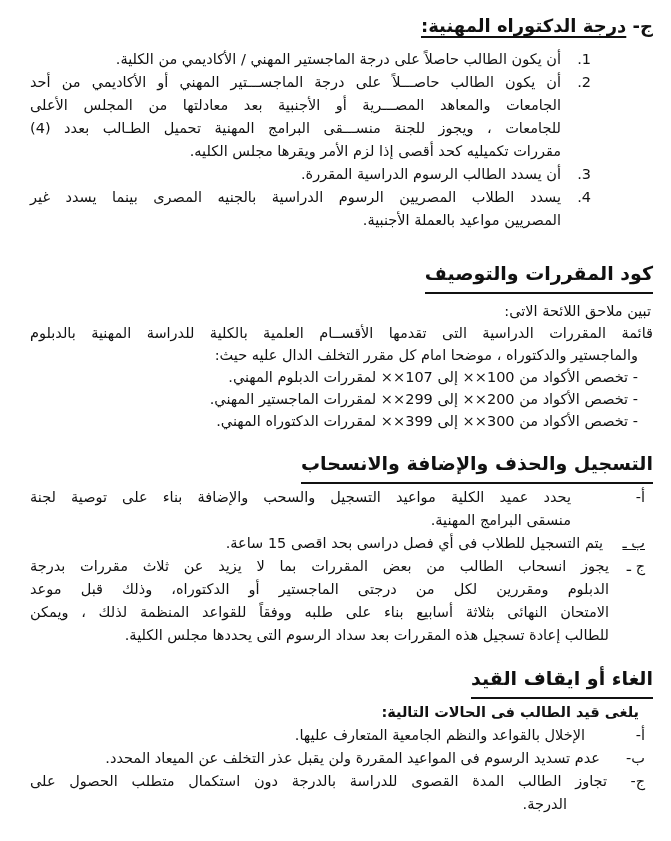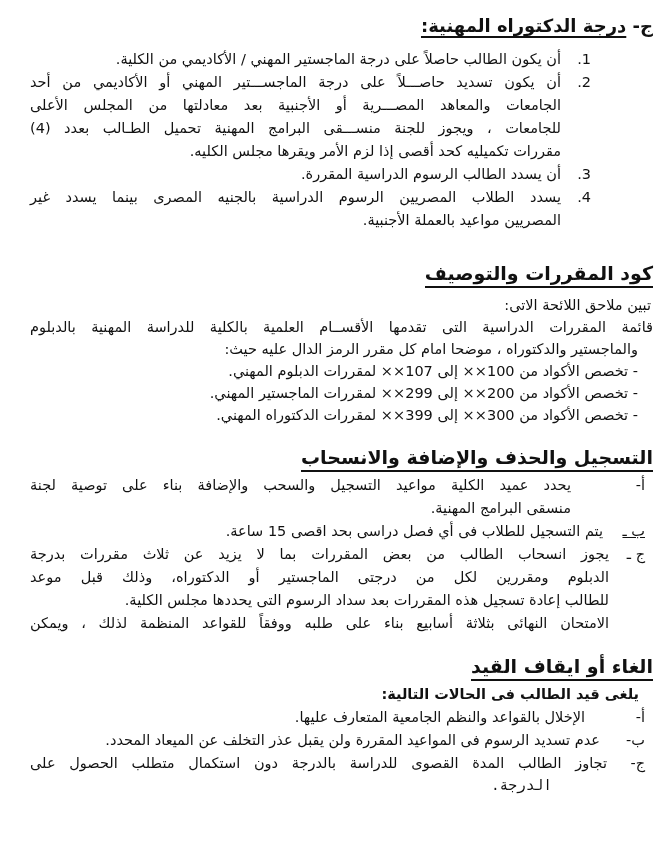--- a/index.html
+++ b/index.html
@@ -8,21 +8,21 @@
     background:#ffffff;color:#111111;
     padding:14px 18px 0 30px;
     font-family:"DejaVu Sans",sans-serif;
     font-size:14.5px;line-height:23px;
     direction:rtl;overflow:hidden;
   }
   
   .h1{font-weight:bold;font-size:18px;line-height:24px;margin-bottom:10px;}
   .h1 .u{text-decoration:underline;text-decoration-thickness:1.5px;text-underline-offset:4px;}
   .hbig{font-weight:bold;font-size:19px;line-height:30px;}
-  .hbig .u{border-bottom:2px solid #111;padding-bottom:1px;display:inline-block;line-height:24px;}
+  .hbig .u{border-bottom:2px solid #111;padding-bottom:7px;display:inline-block;line-height:24px;}
   .h2{margin-top:26px;margin-bottom:6px;}
   .h3{margin-top:16px;margin-bottom:2px;}
   .h4{margin-top:16px;margin-bottom:2px;}
   
   .li{display:flex;align-items:flex-start;}
   .marker{flex:none;text-align:right;white-space:nowrap;}
   .txt{flex:1;min-width:0;}
   .ln{text-align:right;}
   .j{text-align:justify;text-align-last:justify;}
   
@@ -35,42 +35,42 @@
   
   .letlist{margin-right:8px;}
   .mk-a3{min-width:74px;}
   .mk-b3{min-width:42px;text-decoration:underline;}
   .mk-j3{min-width:36px;}
   
   .intro{font-weight:bold;margin-right:14px;}
   .mk-a4{min-width:60px;}
   .mk-b4{min-width:45px;}
   .mk-j4{min-width:38px;}
-  .ind-55{margin-right:55px;font-family:Liberation Mono, monospace;}
+  .ind-55{margin-right:40px;}
 </style>
 </head>
 <body>
 
 <div class="page">
 
   <div class="h1">
     <span>ج- </span><span class="u">درجة الدكتوراه المهنية:</span>
   </div>
 
   <div class="numlist">
     <div class="li">
       <span class="marker">1.</span>
       <div class="txt">
         <div class="ln">أن يكون الطالب حاصلاً على درجة الماجستير المهني / الأكاديمي من الكلية.</div>
       </div>
     </div>
     <div class="li">
       <span class="marker">2.</span>
       <div class="txt">
-        <div class="ln j">أن يكون تسديد حاصـــلاً على درجة الماجســـتير المهني أو الأكاديمي من أحد</div>
+        <div class="ln j">أن يكون الطالب حاصـــلاً على درجة الماجســـتير المهني أو الأكاديمي من أحد</div>
         <div class="ln j">الجامعات والمعاهد المصـــرية أو الأجنبية بعد معادلتها من المجلس الأعلى</div>
         <div class="ln j">للجامعات ، ويجوز للجنة منســـقى البرامج المهنية تحميل الطـالب بعدد (4)</div>
         <div class="ln">مقررات تكميليه كحد أقصى إذا لزم الأمر ويقرها مجلس الكليه.</div>
       </div>
     </div>
     <div class="li">
       <span class="marker">3.</span>
       <div class="txt">
         <div class="ln">أن يسدد الطالب الرسوم الدراسية المقررة.</div>
       </div>
@@ -82,21 +82,21 @@
         <div class="ln">المصريين مواعيد بالعملة الأجنبية.</div>
       </div>
     </div>
   </div>
 
   <div class="hbig h2">
     <span class="u">كود المقررات والتوصيف</span>
   </div>
   <div class="ln s2line ind-2">تبين ملاحق  اللائحة الاتى:</div>
   <div class="ln s2line j">قائمة المقررات الدراسية التى تقدمها الأقســام العلمية بالكلية للدراسة المهنية بالدبلوم</div>
-  <div class="ln s2line ind-15">والماجستير والدكتوراه ، موضحا امام كل مقرر الرمز الدال عليه حيث:</div>
+  <div class="ln s2line ind-15">والماجستير والدكتوراه ، موضحا امام كل مقرر التخلف الدال عليه حيث:</div>
   <div class="ln s2line ind-15">- تخصص الأكواد من  100×× إلى 107×× لمقررات الدبلوم المهني.</div>
   <div class="ln s2line ind-15">- تخصص الأكواد من  200×× إلى 299×× لمقررات الماجستير المهني.</div>
   <div class="ln s2line ind-15">- تخصص الأكواد من  300×× إلى 399×× لمقررات الدكتوراه المهني.</div>
 
   <div class="hbig h3">
     <span class="u">التسجيل والحذف والإضافة والانسحاب</span>
   </div>
   <div class="letlist">
     <div class="li">
       <span class="marker mk-a3">أ-</span>
@@ -109,22 +109,22 @@
       <span class="marker mk-b3">ب ـ</span>
       <div class="txt">
         <div class="ln">يتم التسجيل للطلاب فى أي فصل دراسى بحد اقصى 15 ساعة.</div>
       </div>
     </div>
     <div class="li">
       <span class="marker mk-j3">ج ـ</span>
       <div class="txt">
         <div class="ln j">يجوز انسحاب الطالب من بعض المقررات بما لا يزيد عن ثلاث مقررات بدرجة</div>
         <div class="ln j">الدبلوم ومقررين لكل من درجتى الماجستير أو الدكتوراه، وذلك قبل موعد</div>
+        <div class="ln j">الامتحان النهائى بثلاثة أسابيع بناء على طلبه ووفقاً للقواعد المنظمة لذلك ، ويمكن</div>
         <div class="ln">للطالب إعادة تسجيل هذه المقررات بعد سداد الرسوم التى يحددها مجلس الكلية.</div>
-        <div class="ln j">الامتحان النهائى بثلاثة أسابيع بناء على طلبه ووفقاً للقواعد المنظمة لذلك ، ويمكن</div>
       </div>
     </div>
   </div>
 
   <div class="hbig h4">
     <span class="u">الغاء أو ايقاف القيد</span>
   </div>
   <div class="ln intro">يلغى قيد الطالب فى الحالات التالية:</div>
   <div class="letlist">
     <div class="li">

